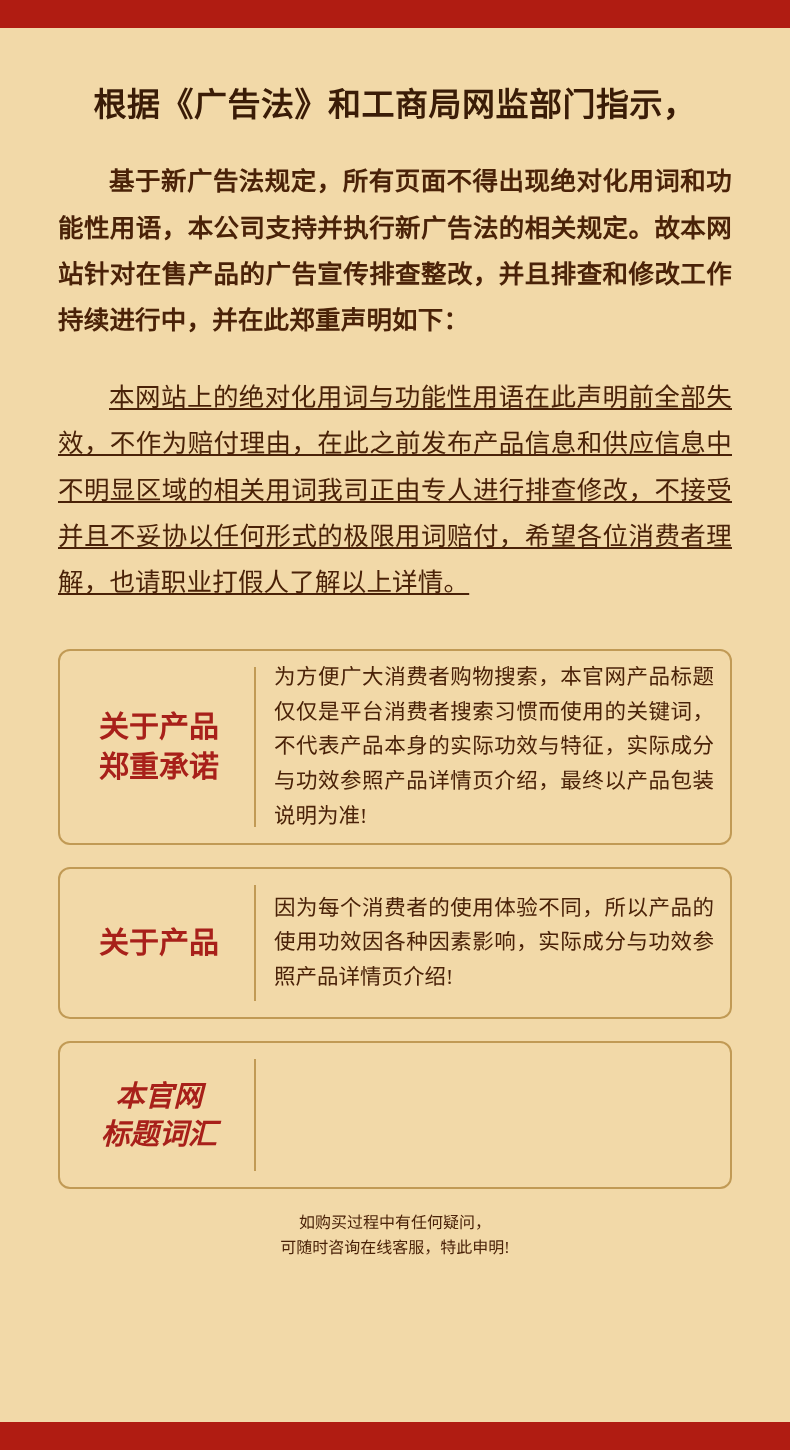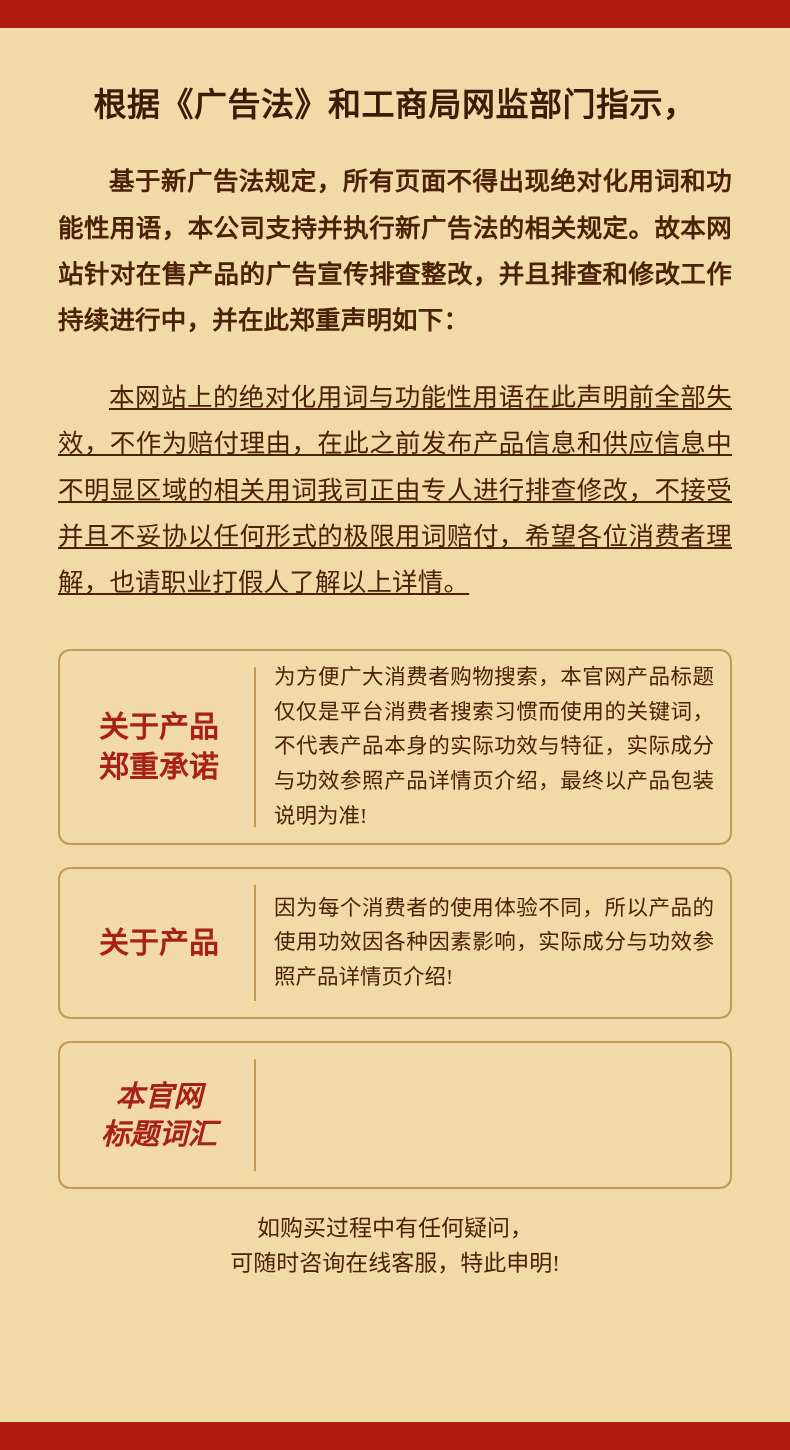--- a/index.html
+++ b/index.html
@@ -127,21 +127,21 @@
   .box1 { height: 196px; }
   .box2 { height: 152px; }
   .box3 { height: 148px; font-style: italic; }
   .box3 .box-label { font-size: 29px; }
 
   
   .footer {
     margin-top: 16px;
     text-align: center;
     color: #4a2208;
-    font-size: 23px;
+    font-size: 16px;
     line-height: 1.55;
   }
   .footer .fline { display: block; }
 </style>
 </head>
 <body>
 
 <div class="page">
   <div class="panel">
     <div class="inner">

